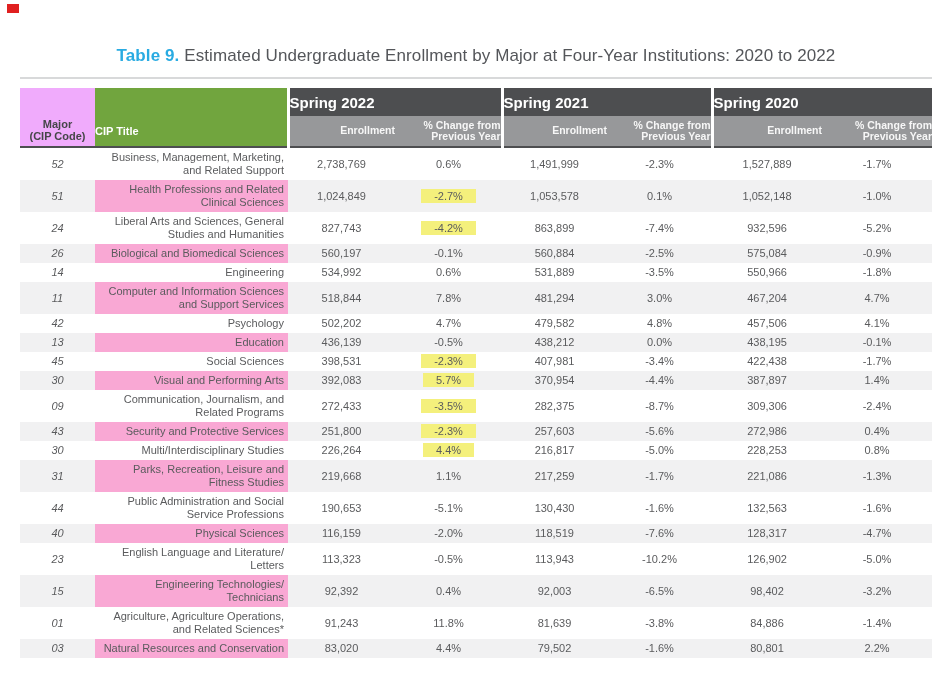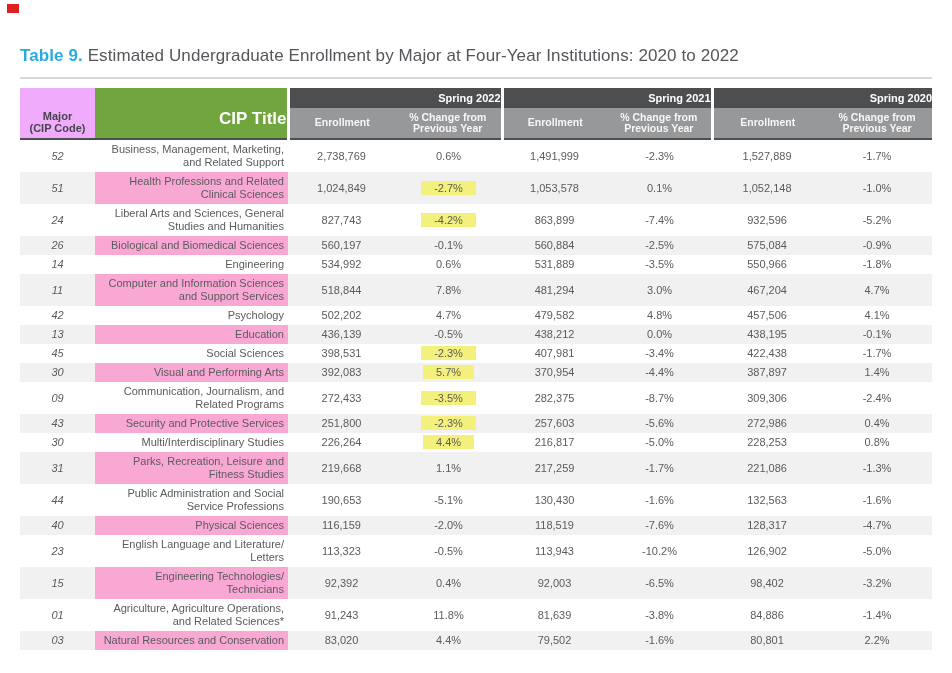--- a/index.html
+++ b/index.html
@@ -2,31 +2,31 @@
 <html><head>
 <meta charset="utf-8">
 <style>
   html,body{margin:0;padding:0;}
   body{
     width:952px;height:673px;position:relative;background:#ffffff;
     font-family:"Liberation Sans","DejaVu Sans",sans-serif;
     -webkit-font-smoothing:antialiased;overflow:hidden;
   }
   .red-marker{position:absolute;left:7px;top:4px;width:12px;height:9px;background:#e02020;}
-  .title{position:absolute;left:20px;top:46px;width:912px;font-size:17px;color:#54565a;letter-spacing:.1px;}
+  .title{position:absolute;left:20px;top:46px;width:912px;font-size:17px;color:#54565a;letter-spacing:.1px;text-align:center;}
   .title .prefix{color:#29abe2;font-weight:700;}
   .rule{position:absolute;left:20px;top:77px;width:912px;height:2px;background:#d8d9da;}
   .tablewrap{position:absolute;left:20px;top:88px;width:912px;}
   table{border-collapse:collapse;table-layout:fixed;width:912px;}
   thead th{font-weight:700;color:#ffffff;padding:0;}
   thead{border-bottom:2px solid #4d4e50;}
   th.major{background:#f0abfc;color:#454648;font-size:11px;line-height:12px;vertical-align:bottom;padding-bottom:4px;text-align:center;}
-  th.cip{background:#71a53e;font-size:17px;vertical-align:bottom;padding-bottom:9px;text-align:right;}
-  th.grp{background:#4d4e50;font-size:11px;height:20px;text-align:right;vertical-align:middle;}
-  th.sub{background:#97989a;font-size:10.5px;line-height:11.5px;height:30px;text-align:center;vertical-align:middle;color:#f7f7f7;}
+  th.cip{background:#71a53e;font-size:11px;vertical-align:bottom;padding-bottom:9px;text-align:left;}
+  th.grp{background:#4d4e50;font-size:15px;height:28px;text-align:left;vertical-align:middle;}
+  th.sub{background:#97989a;font-size:10.5px;line-height:11.5px;height:30px;text-align:right;vertical-align:middle;color:#f7f7f7;}
   .sep{border-left:3px solid #ffffff;}
   tbody td{font-size:11px;line-height:13px;color:#5a5b5d;padding:3px 6px;vertical-align:middle;background:#ffffff;}
   tbody td.code{text-align:center;font-style:italic;}
   tbody td.title-cell{text-align:right;padding-left:8px;padding-right:4px;}
   tbody td.num,tbody td.pct{text-align:center;}
   tbody tr.alt td{background:#f1f1f2;}
   tbody tr.alt td.title-cell{background:#f9a8d4;}
   .hl{background:#f4f07c;padding:1px 13px;}
 </style>
 </head>

